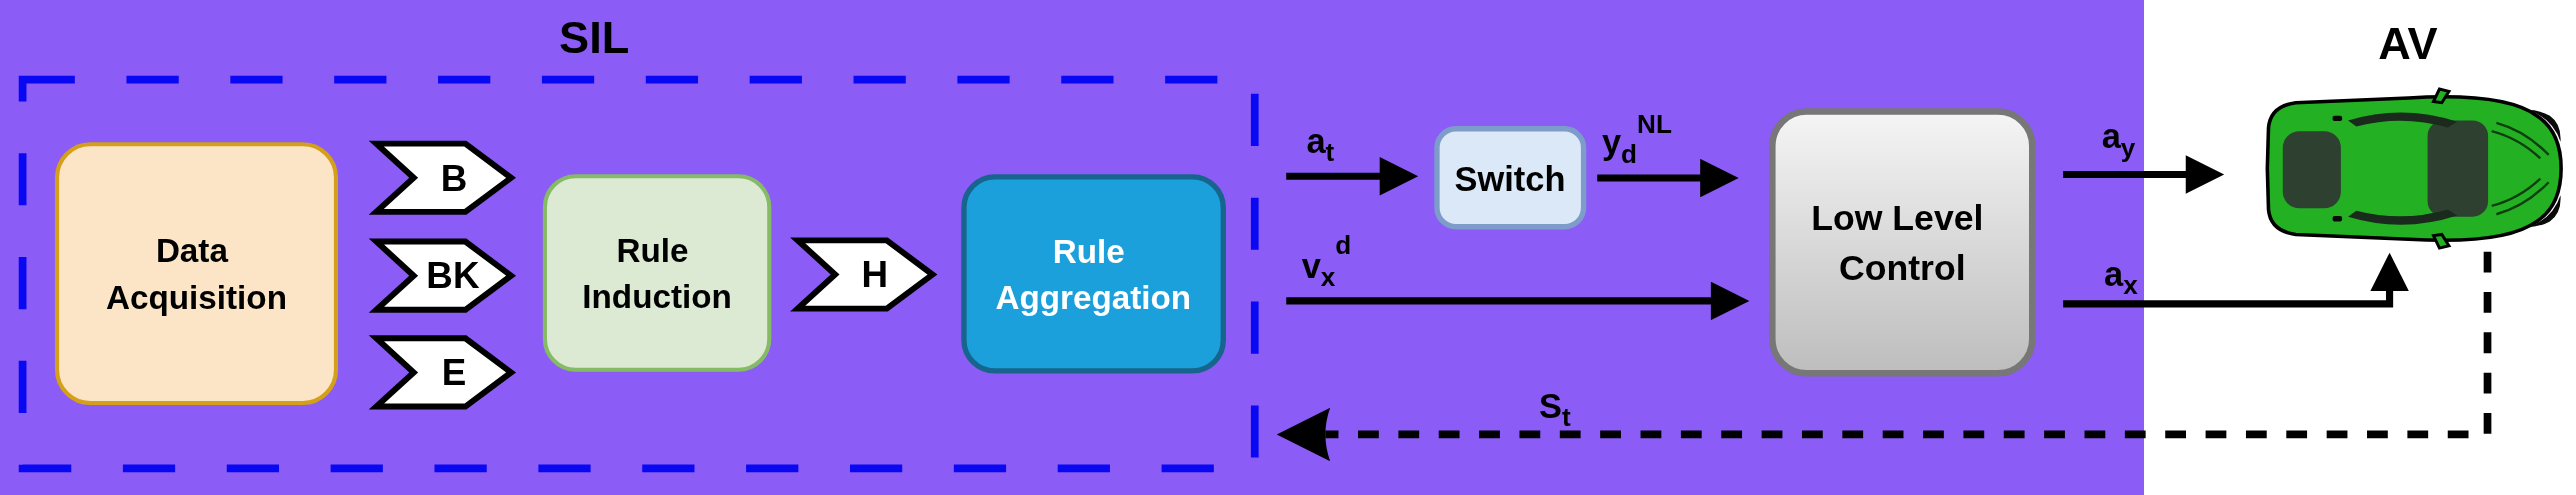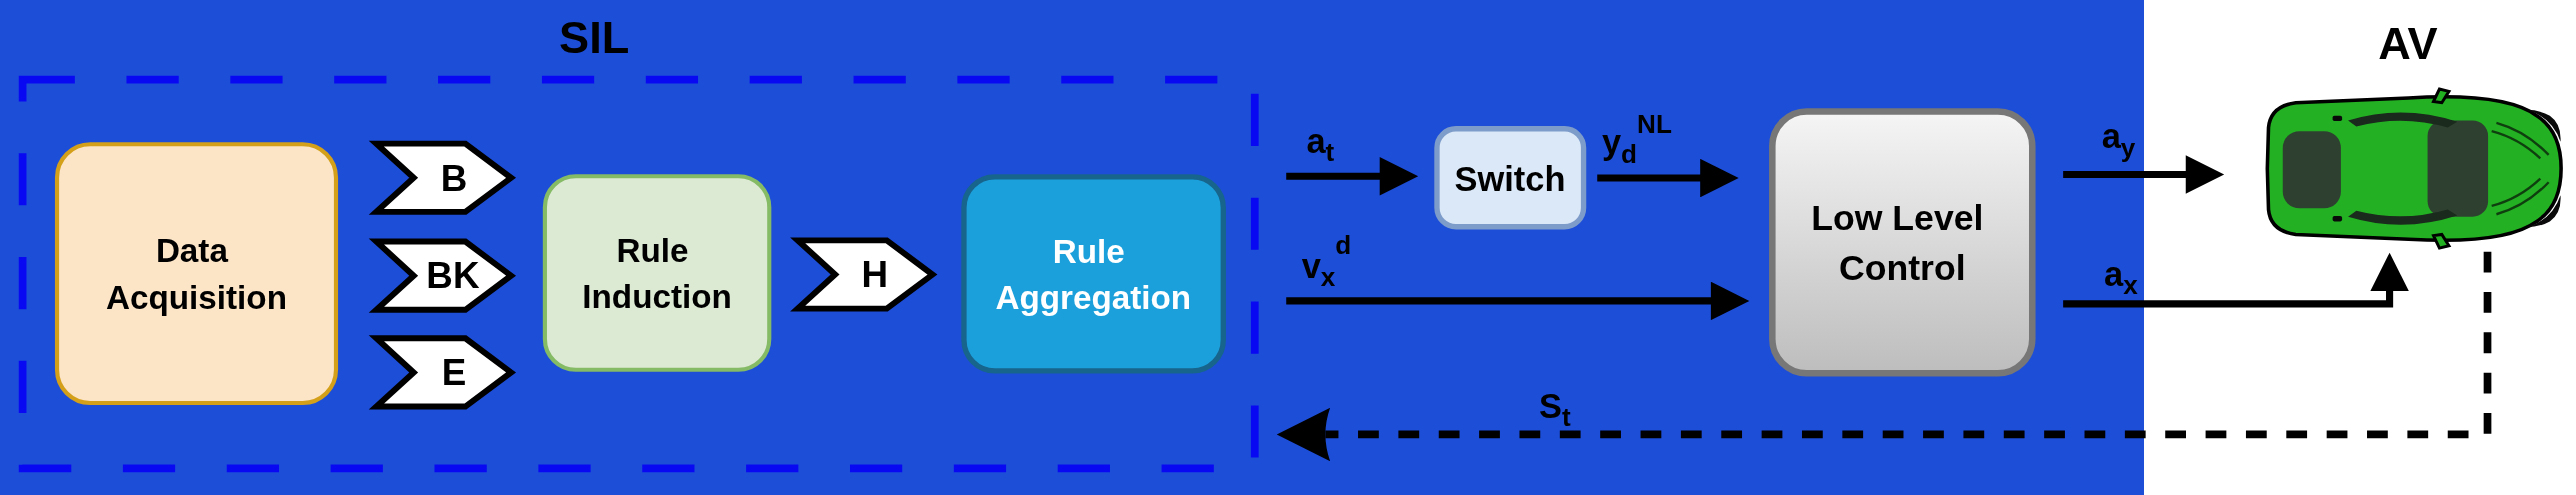--- a/index.html
+++ b/index.html
@@ -7,21 +7,21 @@
     padding: 0;
     background: #FFFFFF;
     width: 2576px;
     height: 495px;
     overflow: hidden;
   }
   .stage {
     position: relative;
     width: 2144px;
     height: 495px;
-    background: #1d4ed8;
+    background: #8b5cf6;
   }
   svg { display: block; }
   .lbl {
     font-family: "Liberation Sans", "DejaVu Sans", sans-serif;
     font-weight: 700;
     fill: #000000;
   }
   .lbl-white { fill: #FFFFFF; }
 </style>
 </head>

